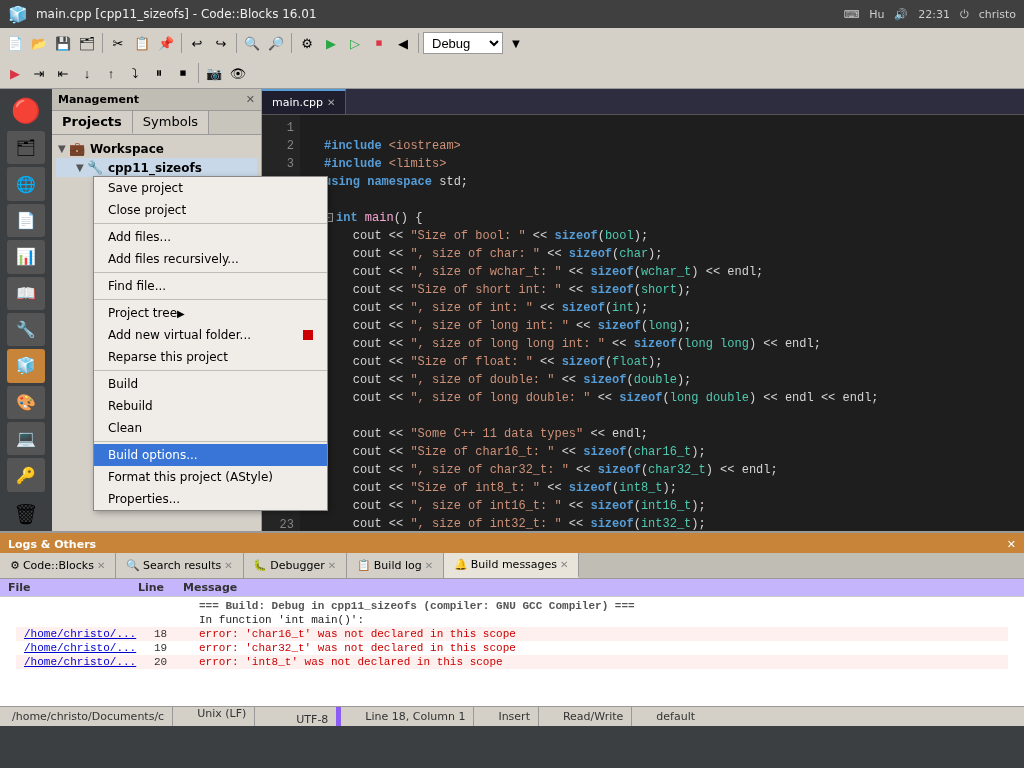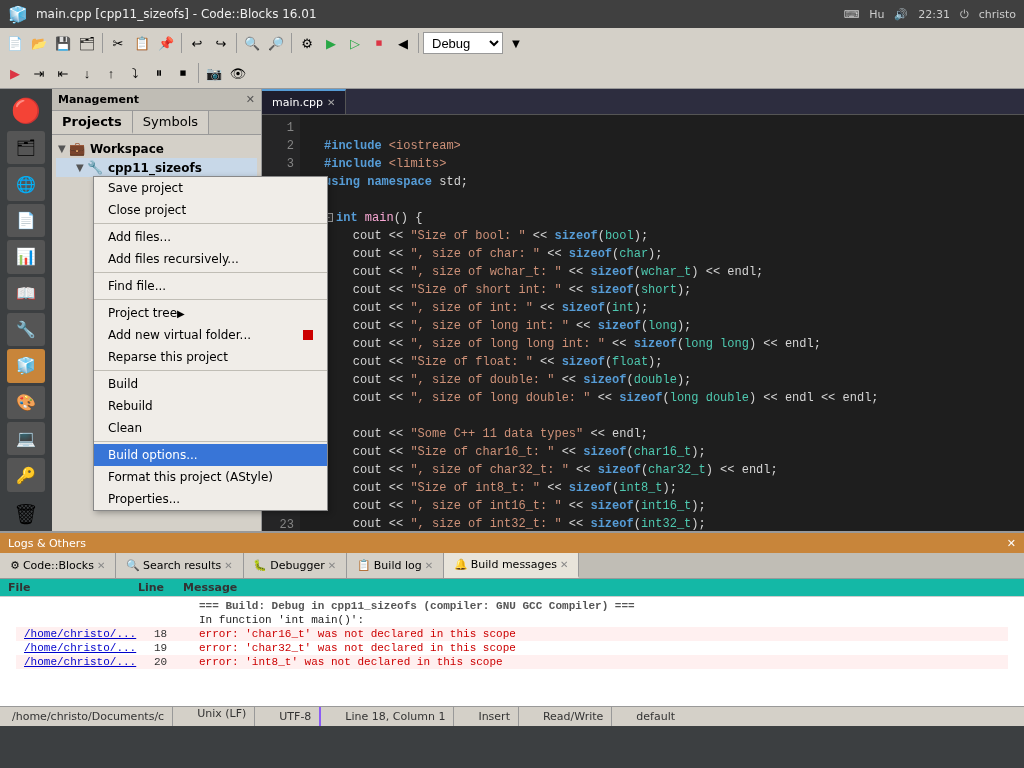--- a/index.html
+++ b/index.html
@@ -517,21 +517,21 @@
     cout &lt;&lt;  &lt;&lt; &lt;&gt;::() &lt;&lt; endl;
     cout &lt;&lt;  &lt;&lt; &lt;&gt;::() &lt;&lt; endl;
     cout &lt;&lt;  &lt;&lt; &lt;&gt;::() &lt;&lt; endl;
     cout &lt;&lt;  &lt;&lt; &lt;&gt;::() &lt;&lt; endl;
     cout &lt;&lt;  &lt;&lt; &lt;&gt;::()</div>
     </div>
   </div>
 </div>
 
 <div id="bottom-panel" style="height:175px; background:#d4d0c8; border-top:2px solid #999; display:flex; flex-direction:column;">
-  <div id="bottom-panel-header" style="background:#c8853a; color:white; padding:2px 8px; font-size:11px; font-weight:normal; height:20px; display:flex; align-items:center; justify-content:space-between;">
+  <div id="bottom-panel-header" style="background:#c8853a; color:white; padding:2px 8px; font-size:11px; font-weight:bold; height:20px; display:flex; align-items:flex-end; justify-content:space-between;">
     <span>Logs &amp; Others</span>
     <span style="cursor:pointer;">✕</span>
   </div>
   <div id="bottom-tabs" style="display:flex; background:#c0bdb5; border-bottom:1px solid #999; height:26px;">
     <div class="bottom-tab">
       <span class="bottom-tab-icon">⚙</span>
       <span>Code::Blocks</span>
       <span style="font-size:10px; color:#888; cursor:pointer;">✕</span>
     </div>
     <div class="bottom-tab">
@@ -549,21 +549,21 @@
       <span>Build log</span>
       <span style="font-size:10px; color:#888; cursor:pointer;">✕</span>
     </div>
     <div class="bottom-tab active" style="background:#e8e4da;">
       <span class="bottom-tab-icon">🔔</span>
       <span>Build messages</span>
       <span style="font-size:10px; color:#888; cursor:pointer;">✕</span>
     </div>
   </div>
 
-  <div id="log-col-headers" style="display:flex; background:#14b8a6; border-bottom:1px solid #ccc; padding:2px 8px; font-size:11px; font-weight:bold; color:#333;">
+  <div id="log-col-headers" style="display:flex; background:#c4b5fd; border-bottom:1px solid #ccc; padding:2px 8px; font-size:11px; font-weight:bold; color:#333;">
     <span style="width:130px;">File</span>
     <span style="width:45px;">Line</span>
     <span style="flex:1;">Message</span>
   </div>
   <div id="log-content" style="flex:1; overflow:auto; background:white; font-family:'Courier New',monospace; font-size:11px; padding:2px 16px;">
 
     <div style="display:flex; padding:1px 8px; color:#555;">
       <span style="width:130px;"></span>
       <span style="width:45px;"></span>
       <span style="flex:1; font-weight:bold;">=== Build: Debug in cpp11_sizeofs (compiler: GNU GCC Compiler) ===</span>
@@ -593,21 +593,21 @@
   </div>
 </div>
 
 <div id="statusbar" style="height:20px; background:#d4d0c8; border-top:1px solid #999; display:flex; align-items:center; font-size:11px; color:#333;">
   <div class="status-segment" style="padding:0 8px; border-right:1px solid #999; height:100%; display:flex; align-items:center;">
     <span>/home/christo/Documents/c</span>
   </div>
   <div class="status-segment" style="padding:0 8px; border-right:1px solid #999; height:100%; display:flex; align-items:flex-start;">
     <span>Unix (LF)</span>
   </div>
-  <div class="status-segment" style="padding:0 8px; border-right:2px solid #8b5cf6; height:100%; display:flex; align-items:center;">
+  <div class="status-segment" style="padding:0 8px; border-right:5px solid #8b5cf6; height:100%; display:flex; align-items:flex-end;margin-left:17px;">
     <span>UTF-8</span>
   </div>
   <div class="status-segment" style="padding:0 8px; border-right:1px solid #999; height:100%; display:flex; align-items:center;">
     <span>Line 18, Column 1</span>
   </div>
   <div class="status-segment" style="padding:0 8px; border-right:1px solid #999; height:100%; display:flex; align-items:center;">
     <span>Insert</span>
   </div>
   <div class="status-segment" style="padding:0 8px; border-right:1px solid #999; height:100%; display:flex; align-items:center;">
     <span>Read/Write</span>

